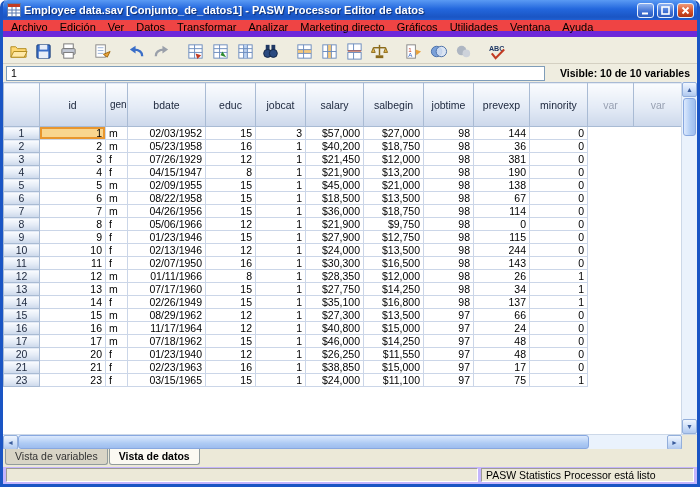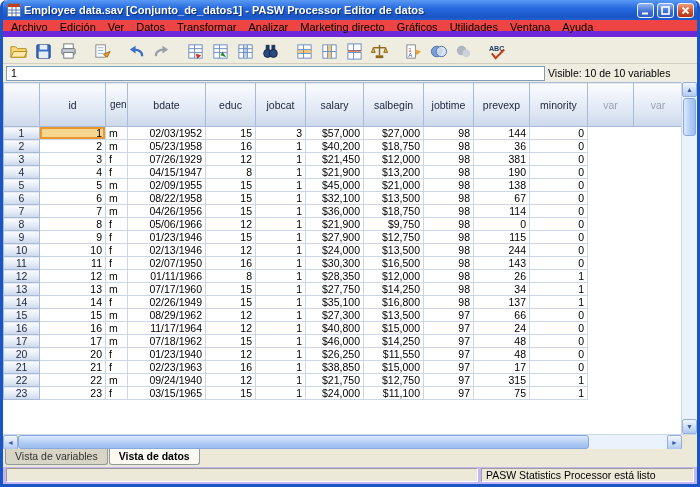--- a/index.html
+++ b/index.html
@@ -62,21 +62,21 @@
   
   .cellref {
     height: 18px; flex: 0 0 18px;
     background: #EFEDE0;
     display: flex; align-items: center; gap: 3px;
     padding: 1px 3px; font-size: 10.5px;
   }
   .ref-box { background: #fff; border: 1px solid #7F9DB9; height: 15px; line-height: 13px; padding: 0 4px; overflow: hidden; white-space: nowrap; }
   .ref-pos { flex: 0 0 92px; }
   .ref-val { flex: 1; }
-  .visible-info { flex: 0 0 146px; padding-right: 4px; color: #000; white-space: nowrap; }
+  .visible-info { flex: 0 0 146px; text-align: right; padding-right: 4px; color: #000; white-space: nowrap; font-weight: bold; }
 
   
   .grid-area { flex: 1; display: flex; overflow: hidden; background: #fff; }
   .table-clip { flex: 1; overflow: hidden; background: #fff; }
   table { border-collapse: collapse; table-layout: fixed; width: 679px; background: #fff; }
   th, td { overflow: hidden; white-space: nowrap; }
   .colhead, .rowhead, .corner-head {
     background: linear-gradient(#FAFCFE, #E4EBF6 55%, #CCD8EB);
     border: 1px solid #A9BBD4;
     font-weight: normal; font-size: 10.5px; color: #202B40;
@@ -414,21 +414,21 @@
               <td class="cell al-left varcell"></td>
               <td class="cell al-left varcell"></td>
             </tr>
             <tr>
               <td class="rowhead">6</td>
               <td class="cell al-right">6</td>
               <td class="cell al-left">m</td>
               <td class="cell al-right">08/22/1958</td>
               <td class="cell al-right">15</td>
               <td class="cell al-right">1</td>
-              <td class="cell al-right">$32,100</td>
+              <td class="cell al-right">$18,500</td>
               <td class="cell al-right">$13,500</td>
               <td class="cell al-right">98</td>
               <td class="cell al-right">67</td>
               <td class="cell al-right">0</td>
               <td class="cell al-left varcell"></td>
               <td class="cell al-left varcell"></td>
             </tr>
             <tr>
               <td class="rowhead">7</td>
               <td class="cell al-right">7</td>
@@ -614,35 +614,20 @@
               <td class="cell al-right">21</td>
               <td class="cell al-left">f</td>
               <td class="cell al-right">02/23/1963</td>
               <td class="cell al-right">16</td>
               <td class="cell al-right">1</td>
               <td class="cell al-right">$38,850</td>
               <td class="cell al-right">$15,000</td>
               <td class="cell al-right">97</td>
               <td class="cell al-right">17</td>
               <td class="cell al-right">0</td>
-              <td class="cell al-left varcell"></td>
-              <td class="cell al-left varcell"></td>
-            </tr>
-            <tr>
-              <td class="rowhead">22</td>
-              <td class="cell al-right">22</td>
-              <td class="cell al-left">m</td>
-              <td class="cell al-right">09/24/1940</td>
-              <td class="cell al-right">12</td>
-              <td class="cell al-right">1</td>
-              <td class="cell al-right">$21,750</td>
-              <td class="cell al-right">$12,750</td>
-              <td class="cell al-right">97</td>
-              <td class="cell al-right">315</td>
-              <td class="cell al-right">1</td>
               <td class="cell al-left varcell"></td>
               <td class="cell al-left varcell"></td>
             </tr>
             <tr>
               <td class="rowhead">23</td>
               <td class="cell al-right">23</td>
               <td class="cell al-left">f</td>
               <td class="cell al-right">03/15/1965</td>
               <td class="cell al-right">15</td>
               <td class="cell al-right">1</td>

